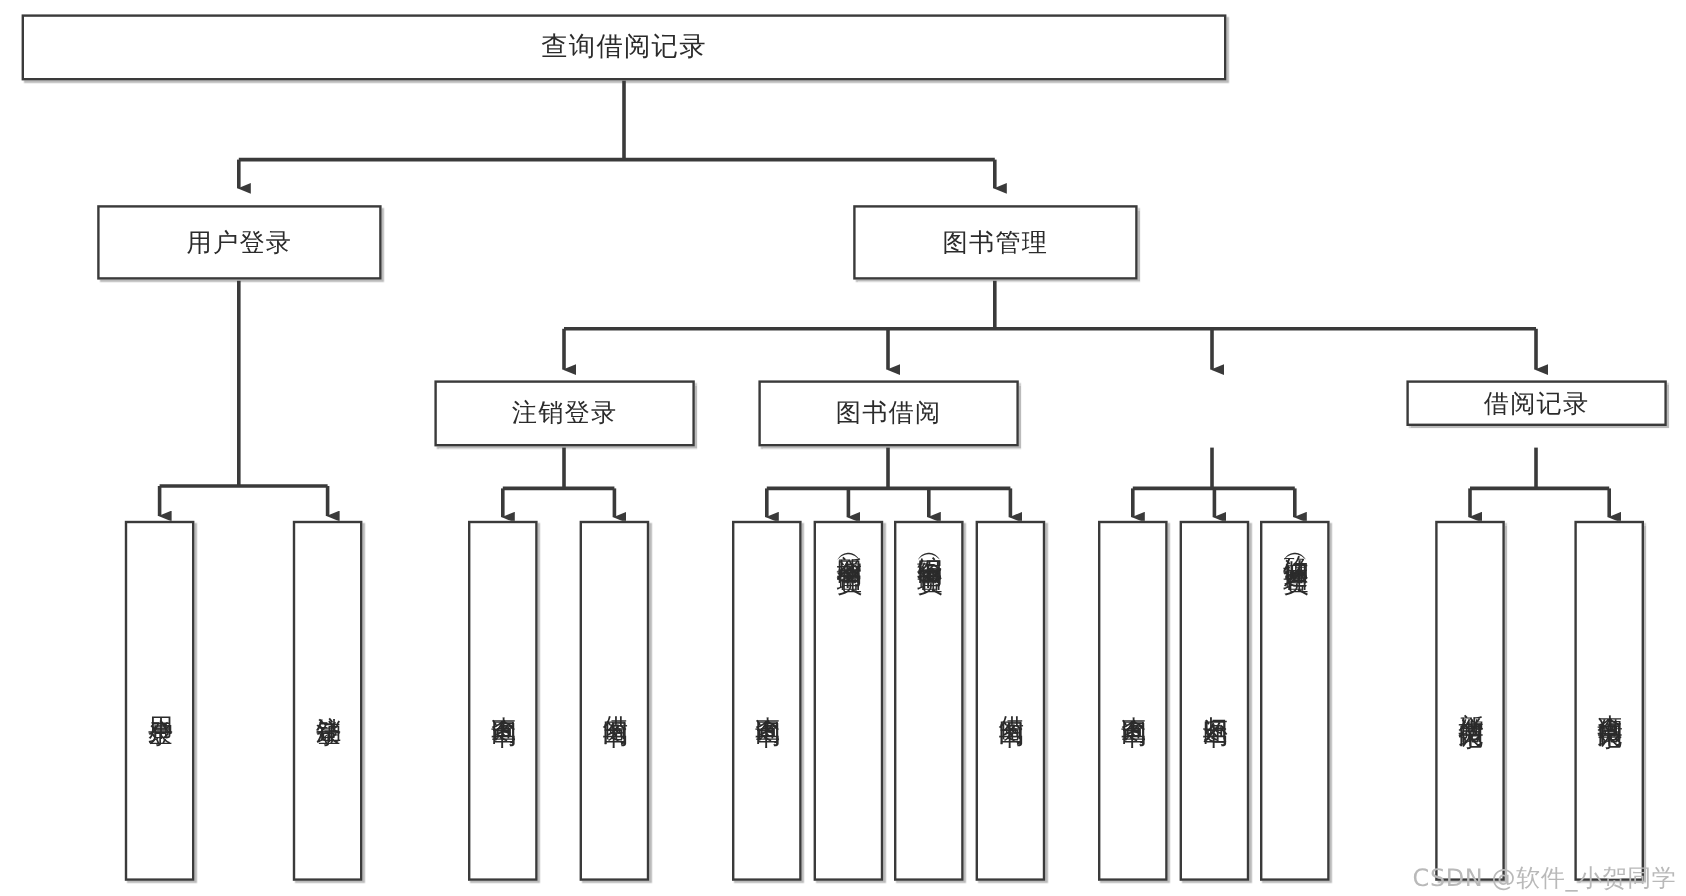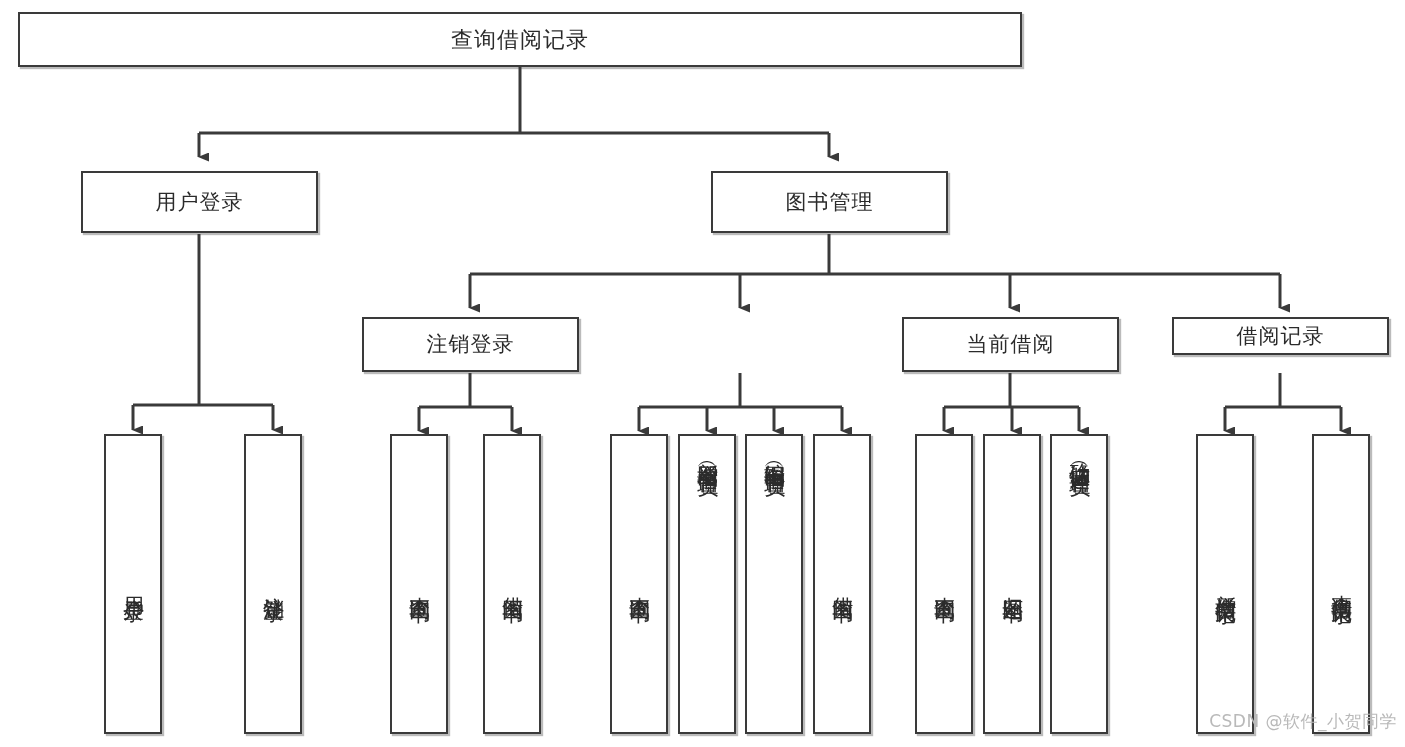--- a/index.html
+++ b/index.html
@@ -58,22 +58,22 @@
     padding-top: 10px;
     overflow: hidden;
   }
   .node-v.center-v {
     justify-content: center;
     padding-top: 0;
   }
   .watermark {
     position: absolute;
     right: 8px;
-    bottom: 14px;
-    font-size: 17px;
+    bottom: 2px;
+    font-size: 20px;
     color: #b9b9b9;
     z-index: 5;
     white-space: nowrap;
     letter-spacing: 0.5px;
   }
 </style>
 </head>
 <body>
 
 <div id="diagram-root">
@@ -135,22 +135,22 @@
   <div class="node node-h" style="left:81px; top:171px; width:237px; height:62px;">
     <span>用户登录</span>
   </div>
   <div class="node node-h" style="left:711px; top:171px; width:237px; height:62px;">
     <span>图书管理</span>
   </div>
 
   <div class="node node-h" style="left:362px; top:317px; width:217px; height:55px;">
     <span>注销登录</span>
   </div>
-  <div class="node node-h" style="left:902px; top:317px; width:217px; height:55px;">
-    <span>当前借阅</span>
+  <div class="node node-h" style="left:632px; top:317px; width:217px; height:55px;">
+    <span>图书借阅</span>
   </div>
   <div class="node node-h" style="left:1172px; top:317px; width:217px; height:38px;">
     <span>借阅记录</span>
   </div>
 
   <div class="node node-v center-v" style="left:104px; top:434px; width:58px; height:300px;">
     <span>用户登录</span>
   </div>
   <div class="node node-v center-v" style="left:244px; top:434px; width:58px; height:300px;">
     <span>注销登录</span>

